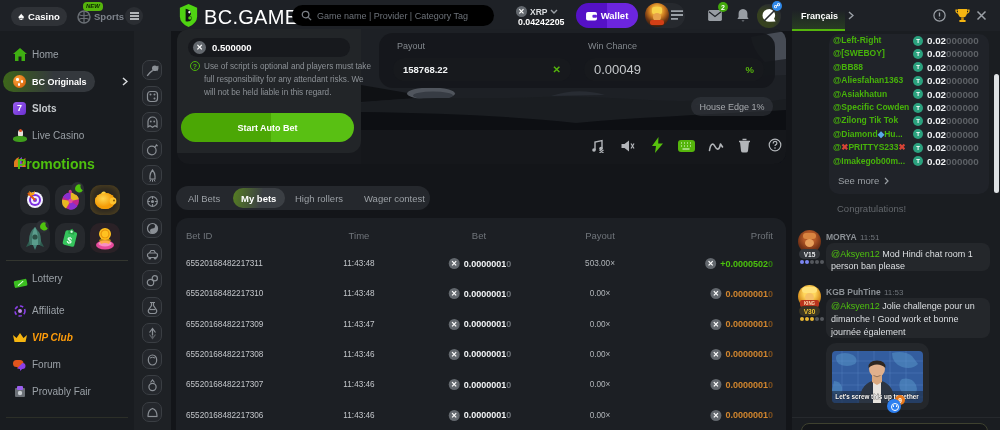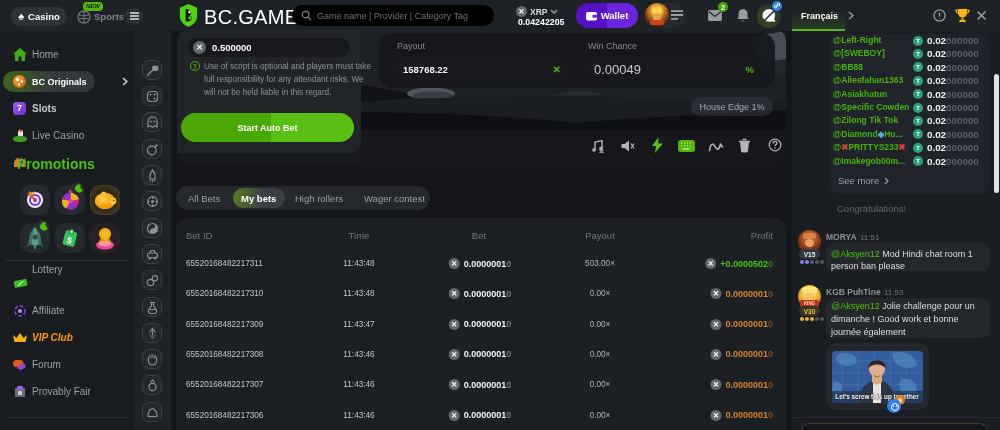--- a/index.html
+++ b/index.html
@@ -226,21 +226,21 @@
       <path d="M5 14 Q11 10 17 14 L15 18 Q11 16 7 18Z" fill="#ffb614" opacity=".7"></path>
     </svg>
 </div>
 
 <div class="ab" style="left:6px;top:260px;width:122px;height:1px;background:#33362f"></div>
 
 <svg class="ab" style="left:13px;top:277px" width="15" height="13" viewBox="0 0 15 13">
     <rect x="1" y="3" width="13" height="7" rx="1.5" fill="#3bbf20" transform="rotate(-12 7 6)"></rect>
     <path d="M4.5 8.2 L10.5 4.8" stroke="#d8ffd8" stroke-width="1.1" transform="rotate(-12 7 6)"></path>
   </svg>
-<div class="ab txt" style="left:32px;top:264px;color:#9aa0a6;font-size:10px">Lottery</div>
+<div class="ab txt" style="left:32px;top:273px;color:#9aa0a6;font-size:10px">Lottery</div>
 <svg class="ab" style="left:13px;top:304px" width="14" height="14" viewBox="0 0 14 14">
     <circle cx="7" cy="7" r="5" fill="none" stroke="#8a3fe8" stroke-width="1.6" stroke-dasharray="3.5 2.2"></circle>
     <circle cx="7" cy="7" r="2" fill="#c28ae8"></circle>
   </svg>
 <div class="ab txt" style="left:32px;top:305px;color:#9aa0a6;font-size:10px">Affiliate</div>
 <svg class="ab" style="left:12px;top:332px" width="16" height="12" viewBox="0 0 16 12">
     <path d="M1 3 L4.5 6 L8 1 L11.5 6 L15 3 L13.5 10 L2.5 10 Z" fill="#f5b511"></path>
   </svg>
 <div class="ab txt" style="left:32px;top:332px;color:#ff9d0a;font-size:10px;font-weight:bold;font-style:italic">VIP Club</div>
 <svg class="ab" style="left:13px;top:359px" width="14" height="13" viewBox="0 0 14 13">

